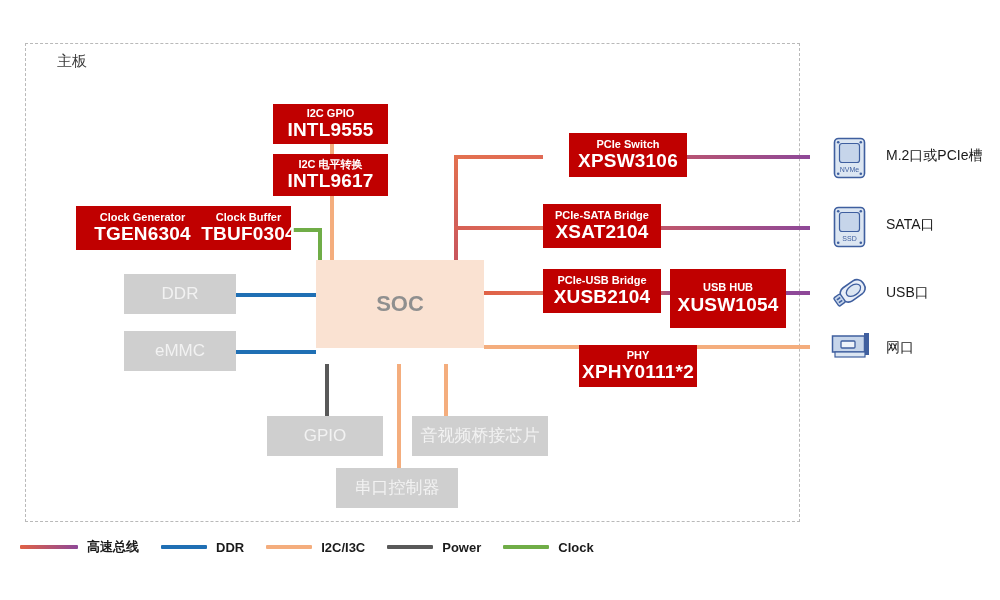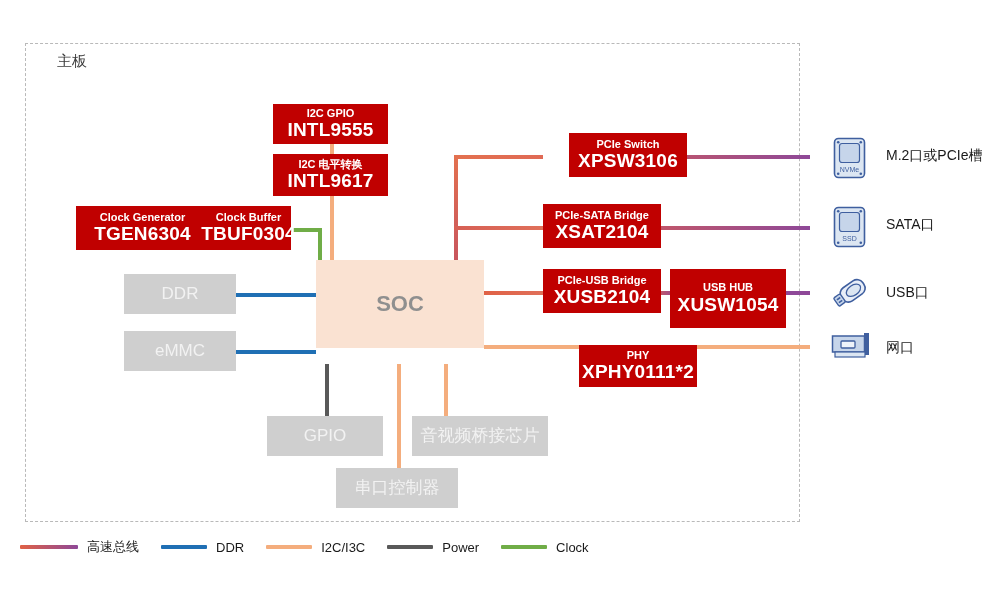--- a/index.html
+++ b/index.html
@@ -27,21 +27,21 @@
   .v{width:4px;}
 
   
   .perlabel{position:absolute;font-size:14px;color:#1a1a1a;white-space:nowrap;}
   .icon{position:absolute;}
 
   
   .legend{position:absolute;left:20px;top:536px;height:22px;display:flex;align-items:center;}
   .lg-item{display:flex;align-items:center;margin-right:22px;}
   .lg-swatch{width:46px;height:4px;margin-right:9px;border-radius:1px;}
-  .lg-text{font-size:13px;color:#1a1a1a;}
+  .lg-text{font-size:13px;color:#1a1a1a;font-weight:bold;}
 </style>
 </head>
 <body>
 
 <div id="stage">
 
   <div class="board"></div>
   <div class="board-title">主板</div>
 
   <div class="ln h" style="left:189px;top:228px;width:17px;background:#70ad47;"></div>

